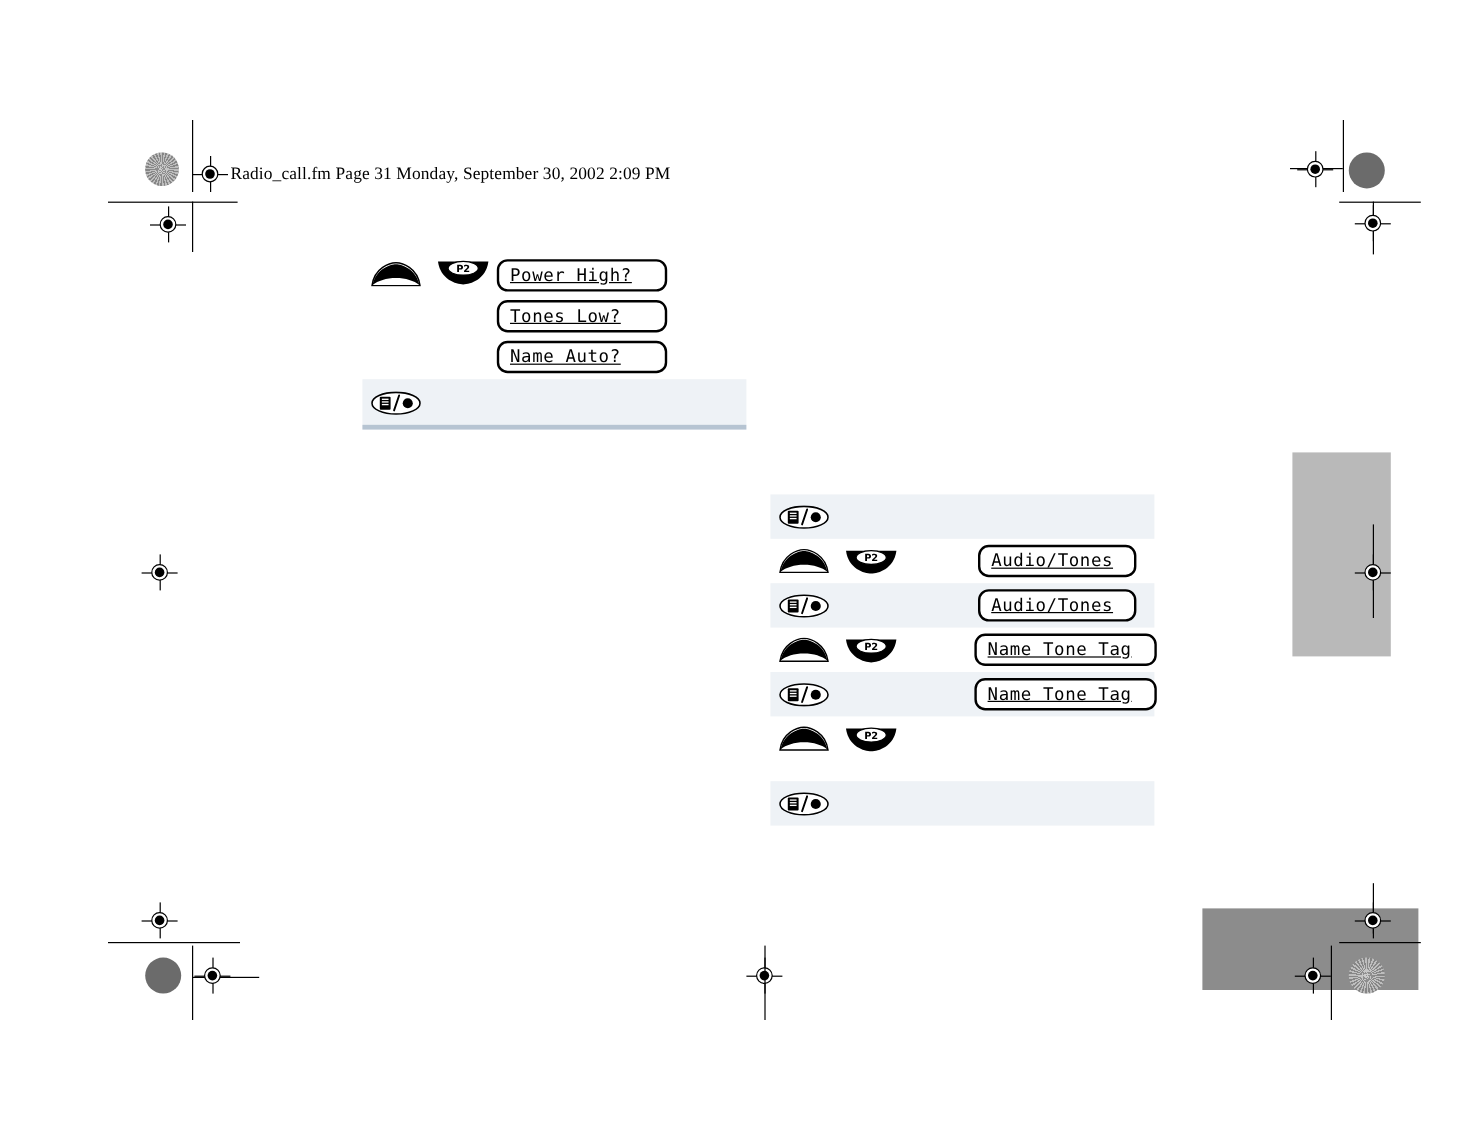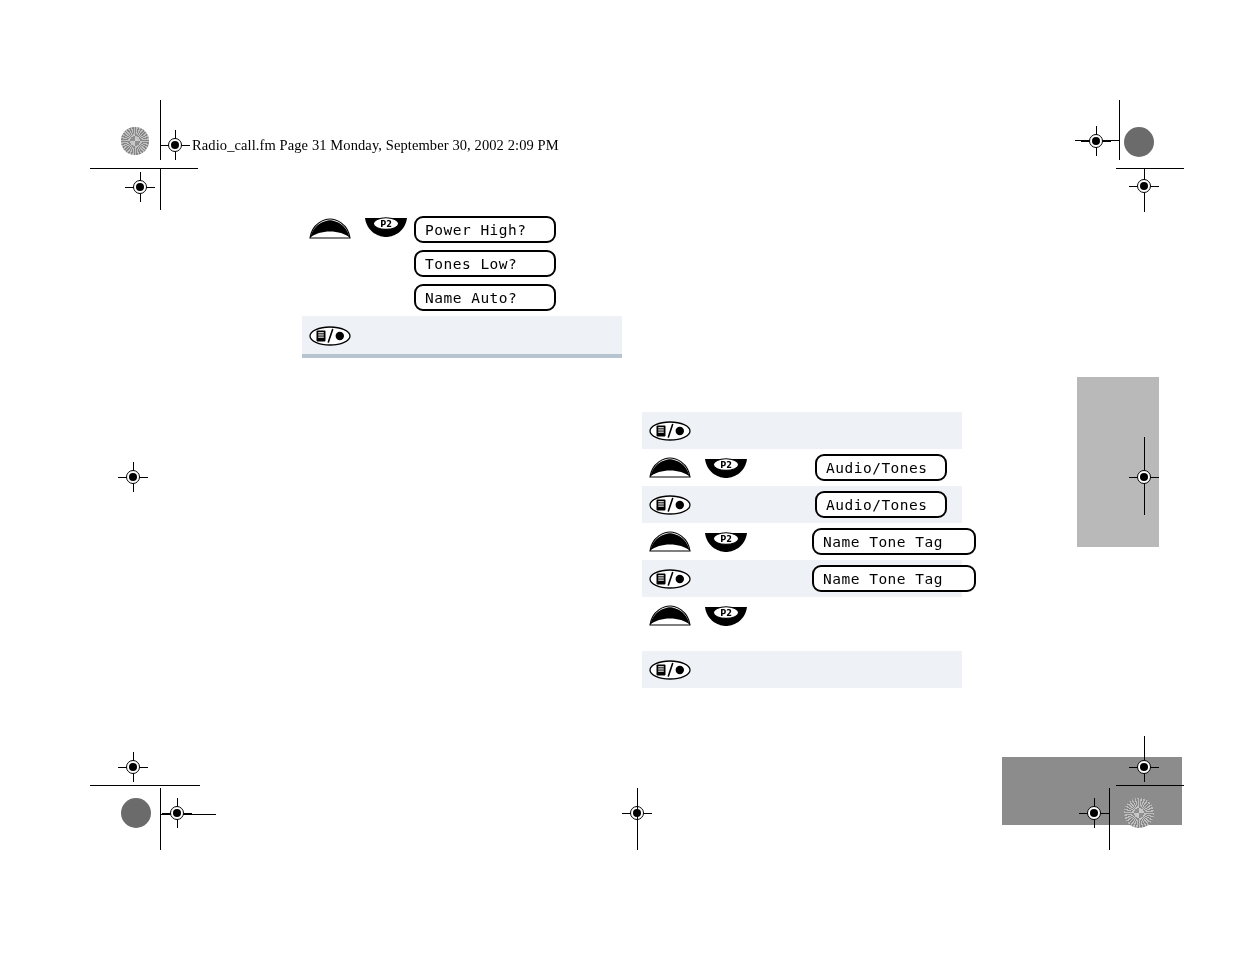--- a/index.html
+++ b/index.html
@@ -47,21 +47,21 @@
 
   
   .slug{
     position:absolute;
     font-family:"Liberation Serif", serif;
     font-size:14.5px;color:#000;white-space:nowrap;letter-spacing:.1px;
   }
 
   
   .steptable{position:absolute;}
-  .steprow{position:relative;display:flex;align-items:center;box-sizing:border-box;}
+  .steprow{position:relative;display:flex;align-items:center;box-sizing:border-box;text-decoration:underline;}
   .steprow.shaded{background:#eef2f6;}
   .cell-key1{width:56px;display:flex;justify-content:center;align-items:center;flex:none;}
   .cell-key2{width:56px;display:flex;justify-content:center;align-items:center;flex:none;}
   .cell-disp{flex:1;display:flex;align-items:center;}
   .tablerule{position:absolute;height:4px;background:#b6c4d2;left:0;right:0;}
 
   
   .icon-dome{
     position:relative;width:42px;height:21px;flex:none;
   }
@@ -83,21 +83,21 @@
     display:flex;align-items:center;
     padding:0 9px;
     font-family:"DejaVu Sans Mono", monospace;
     font-size:14.5px;
     letter-spacing:0.5px;
     color:#000;
     white-space:nowrap;
   }
   .lcd.w1{width:142px;}
   .lcd.w2{width:132px;}
-  .lcd.w3{width:164px;}
+  .lcd.w3{width:152px;}
   .lcd.empty{border:none;background:transparent;}
 </style>
 </head>
 <body>
 
 <div class="page">
 
   <div>
 
     <div class="rule v" style="left:140px;top:100px;height:60px;"></div>

